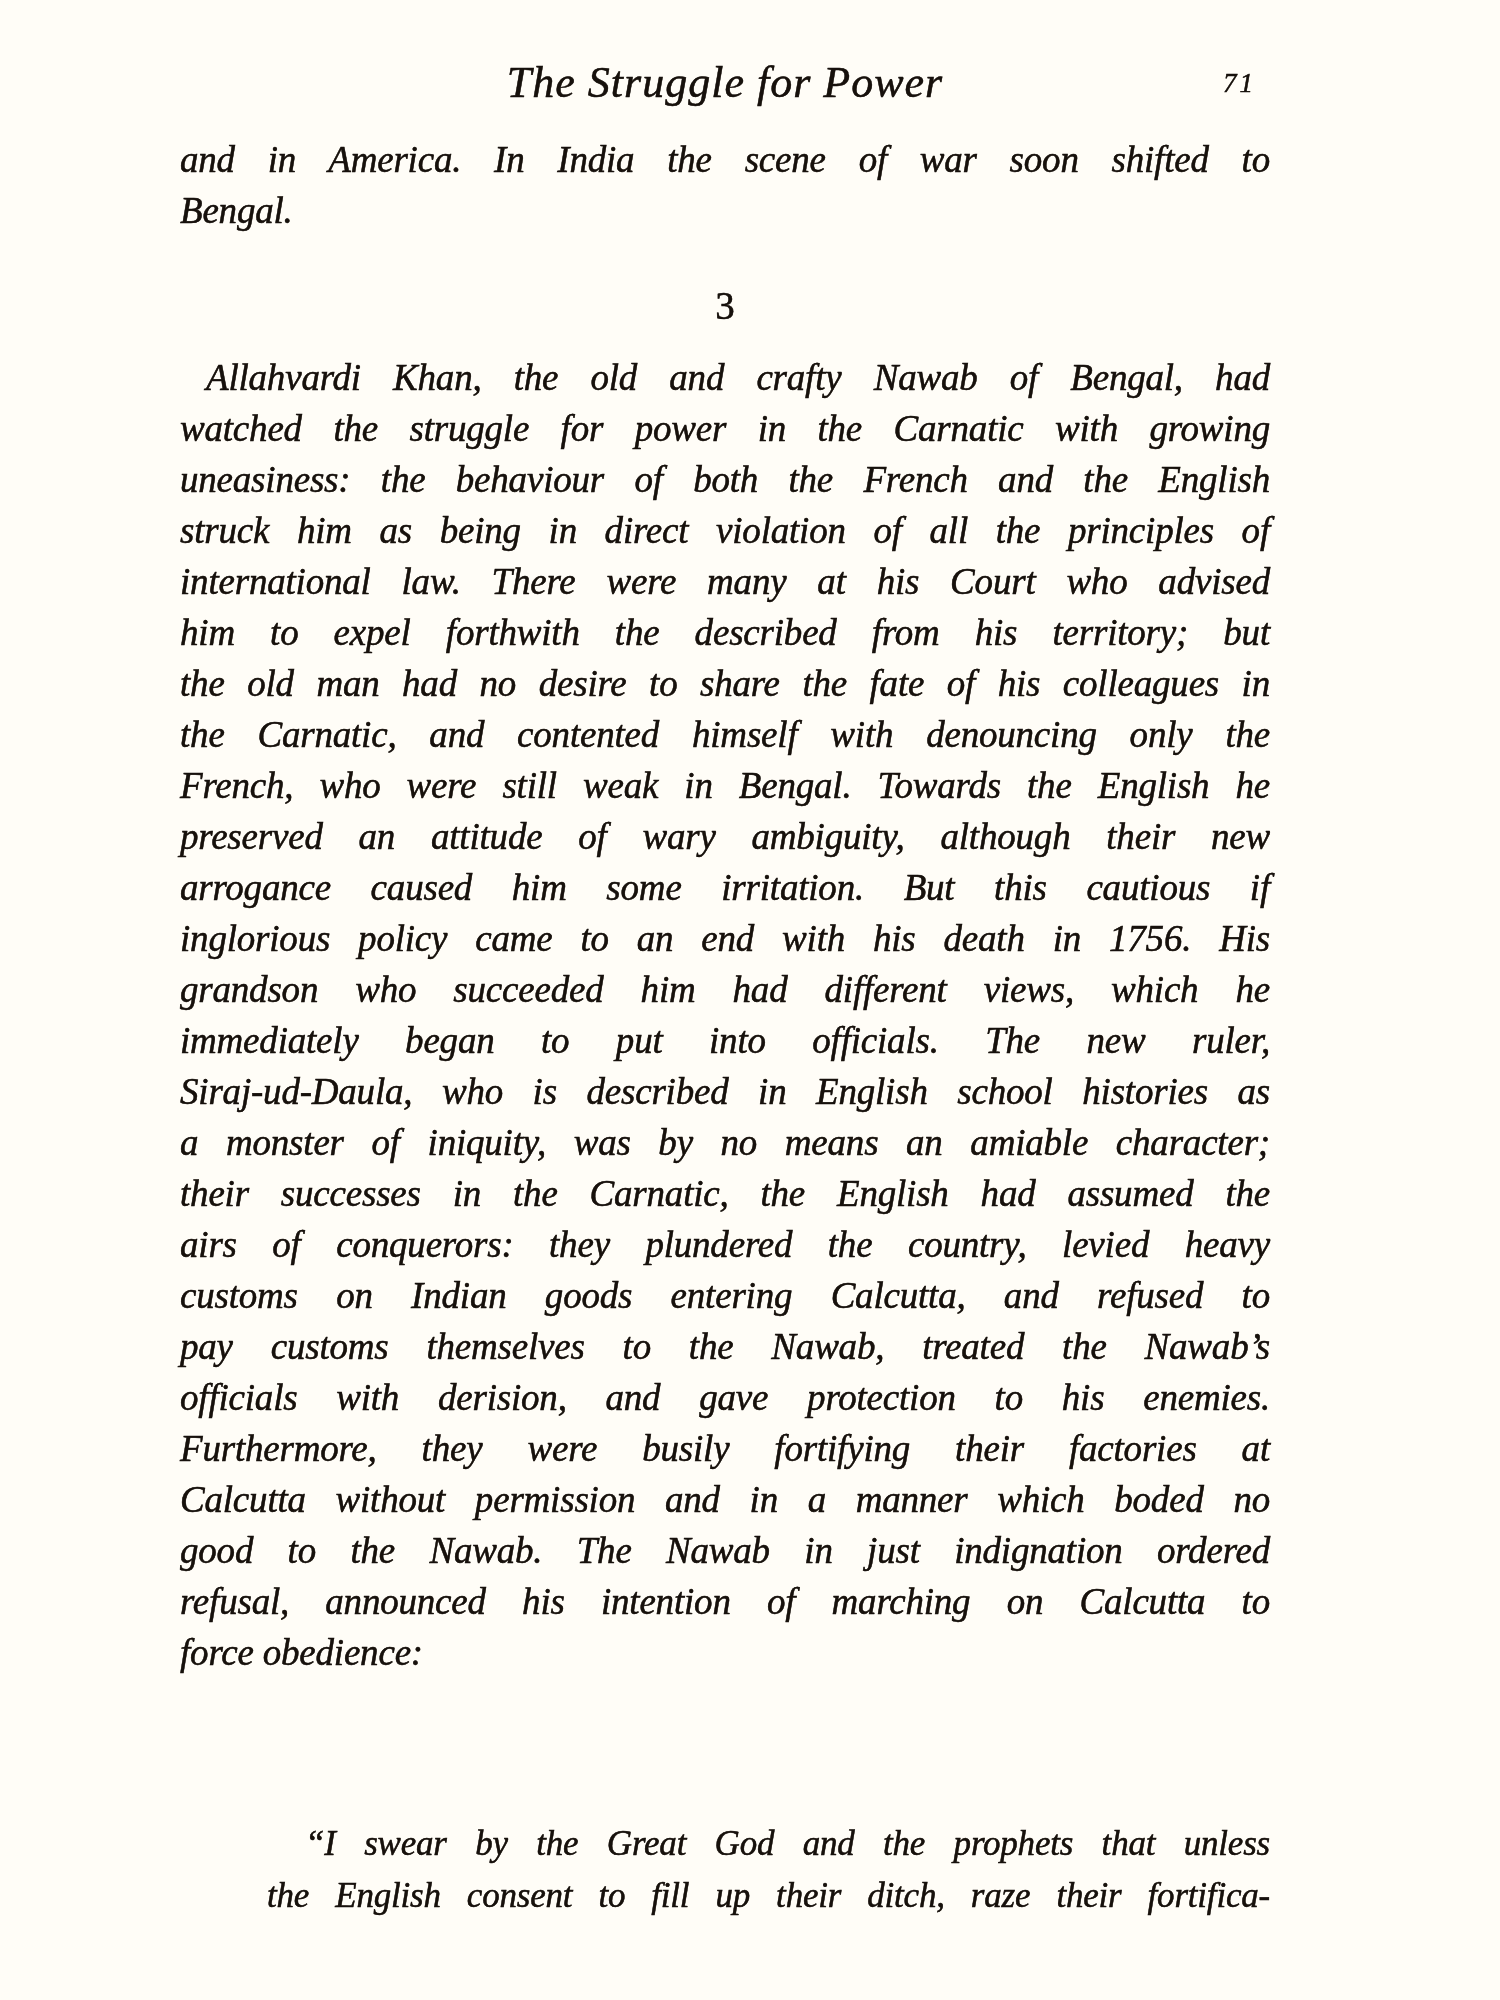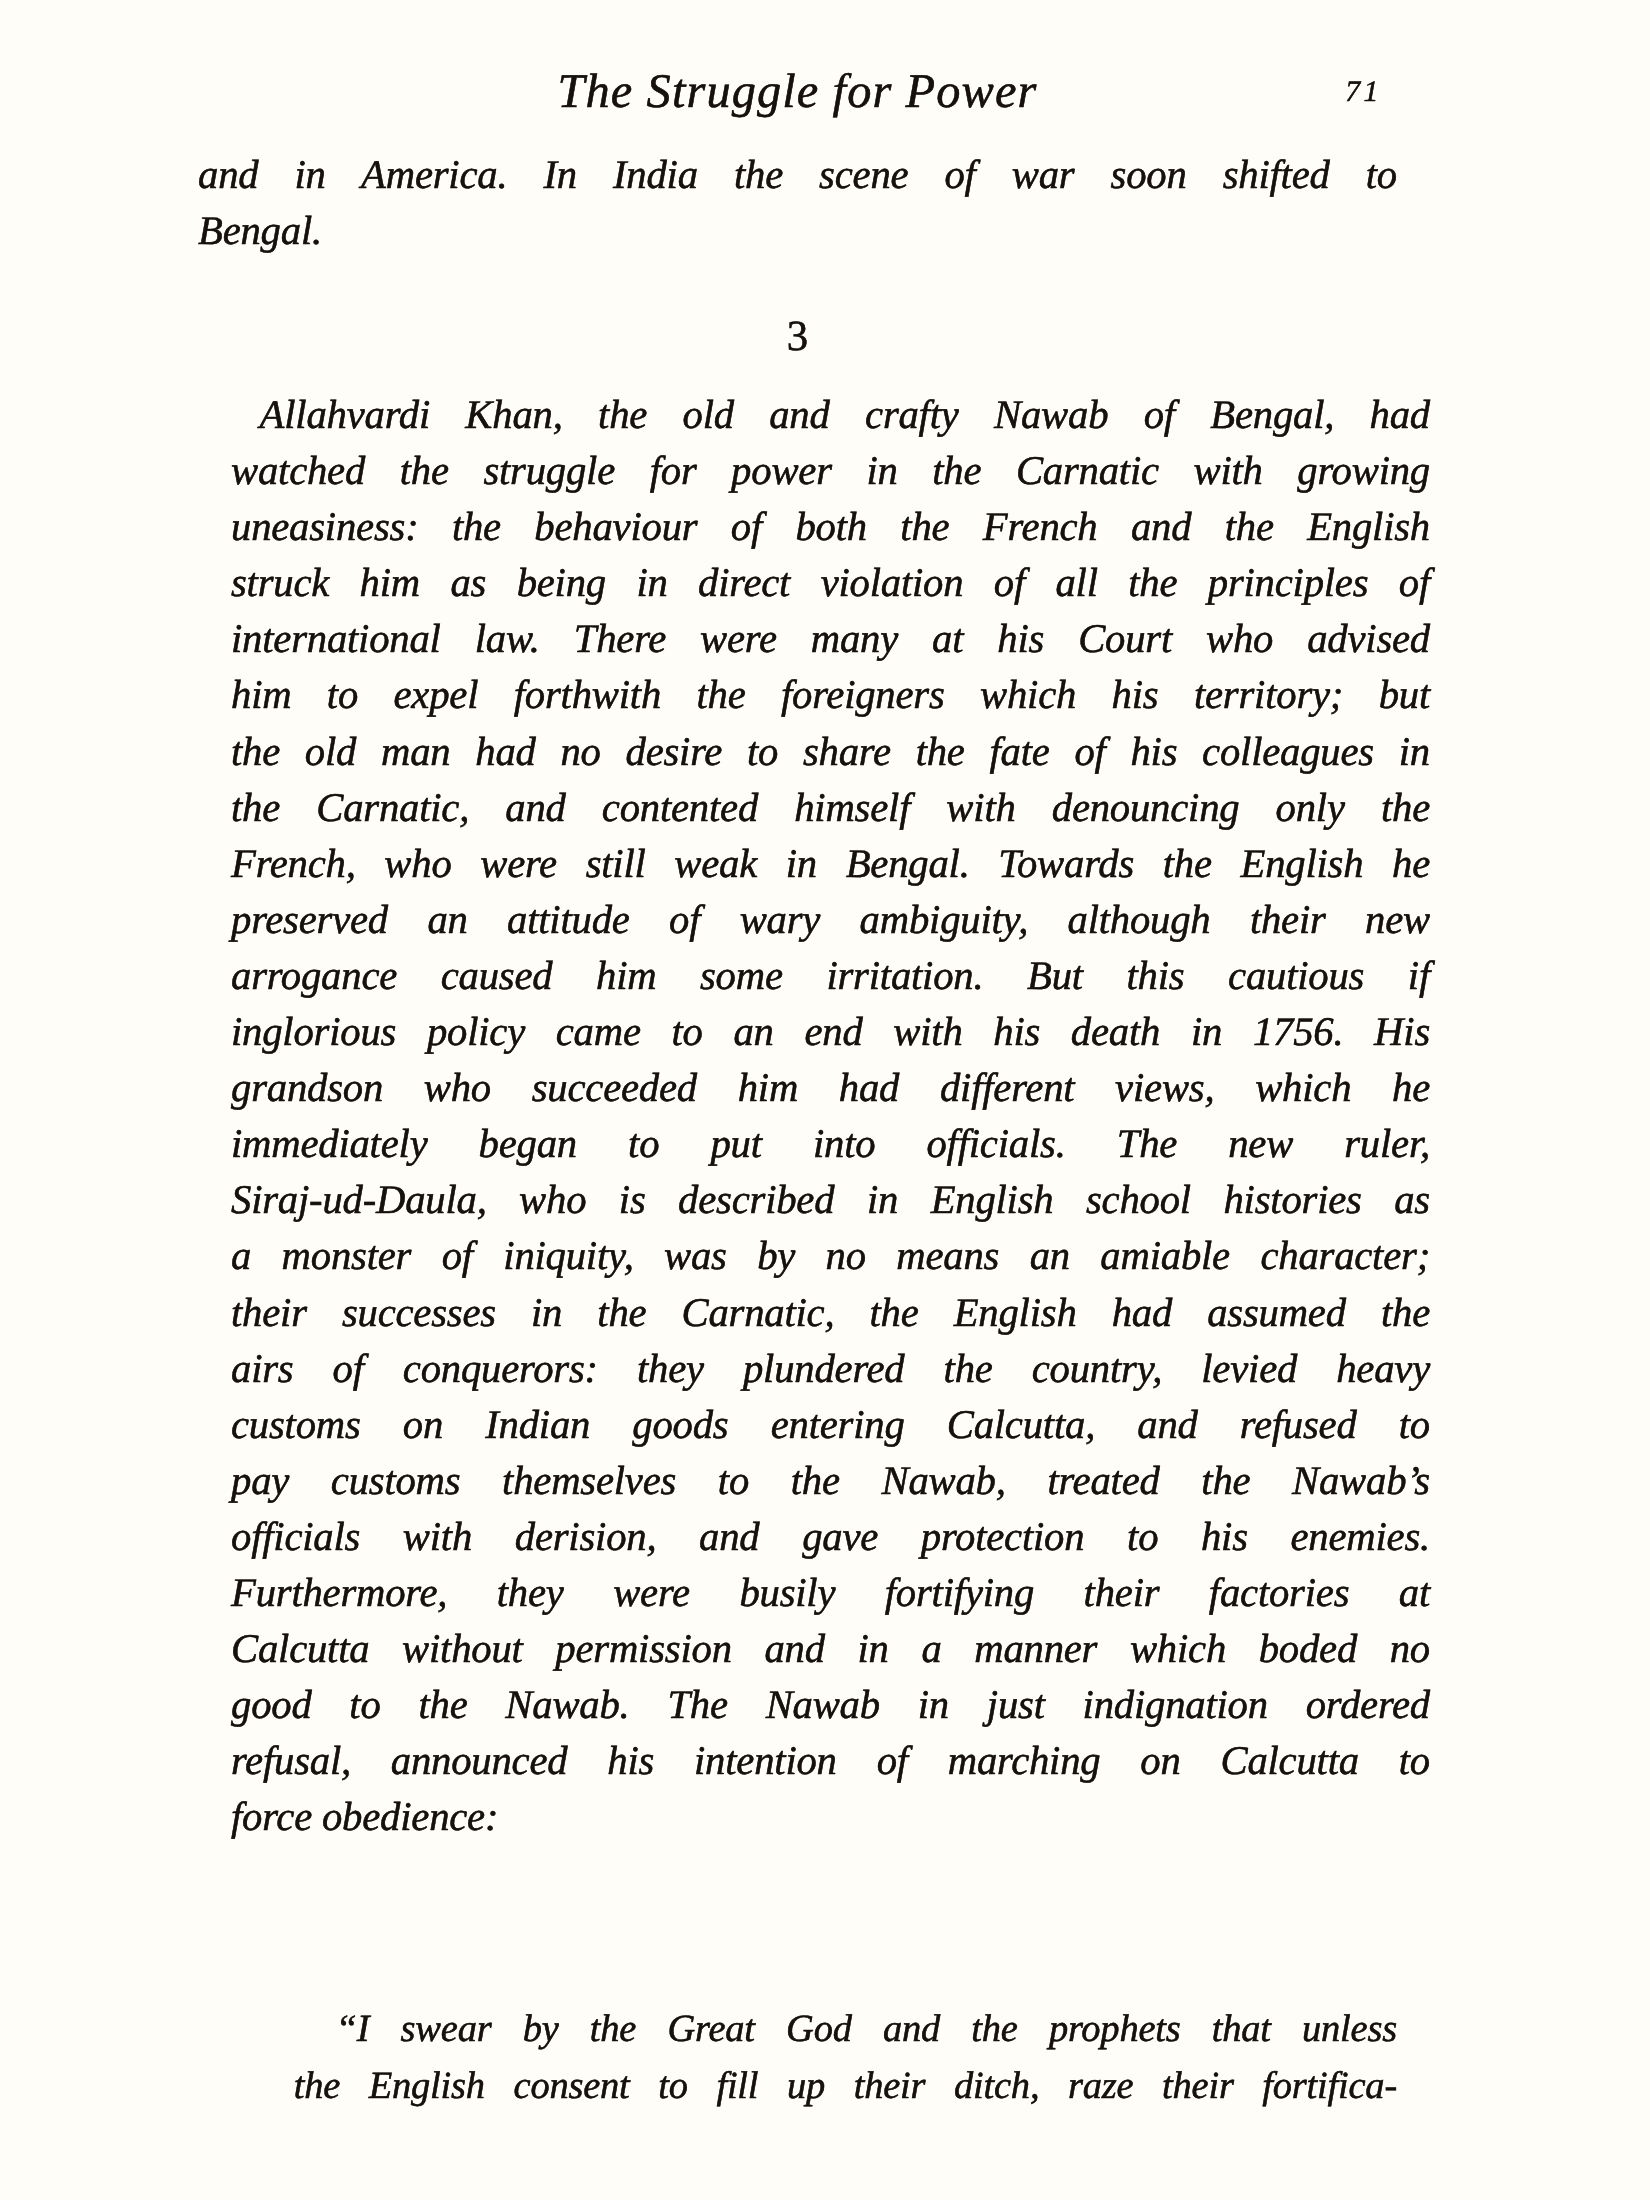--- a/index.html
+++ b/index.html
@@ -65,21 +65,21 @@
     text-indent: 26px;
   }
   .intro   { top: 134px; }
   .section-number {
     top: 280px;
     height: 51px;
     line-height: 51px;
     text-align: center;
     font-size: 39px;
   }
-  .mainpara { top: 352px; margin-left: 30px; }
+  .mainpara { top: 352px; }
   .quote {
     top: 1818px;
     margin: 0;
     left: 267px;
     width: 1003px;
     font-size: 35px;
     letter-spacing: -0.2px;
   }
   .quote .line {
     height: 52px;
@@ -103,21 +103,21 @@
     </div>
 
   <div class="col section-number">3</div>
 
   <div class="col textblock mainpara">
       <div class="line indent">Allahvardi Khan, the old and crafty Nawab of Bengal, had</div>
       <div class="line">watched the struggle for power in the Carnatic with growing</div>
       <div class="line">uneasiness: the behaviour of both the French and the English</div>
       <div class="line">struck him as being in direct violation of all the principles of</div>
       <div class="line">international law. There were many at his Court who advised</div>
-      <div class="line">him to expel forthwith the foreigners which his territory; but</div>
+      <div class="line">him to expel forthwith the described from his territory; but</div>
       <div class="line">the old man had no desire to share the fate of his colleagues in</div>
       <div class="line">the Carnatic, and contented himself with denouncing only the</div>
       <div class="line">French, who were still weak in Bengal. Towards the English he</div>
       <div class="line">preserved an attitude of wary ambiguity, although their new</div>
       <div class="line">arrogance caused him some irritation. But this cautious if</div>
       <div class="line">inglorious policy came to an end with his death in 1756. His</div>
       <div class="line">grandson who succeeded him had different views, which he</div>
       <div class="line">immediately began to put into officials. The new ruler,</div>
       <div class="line">Siraj-ud-Daula, who is described in English school histories as</div>
       <div class="line">a monster of iniquity, was by no means an amiable character;</div>

